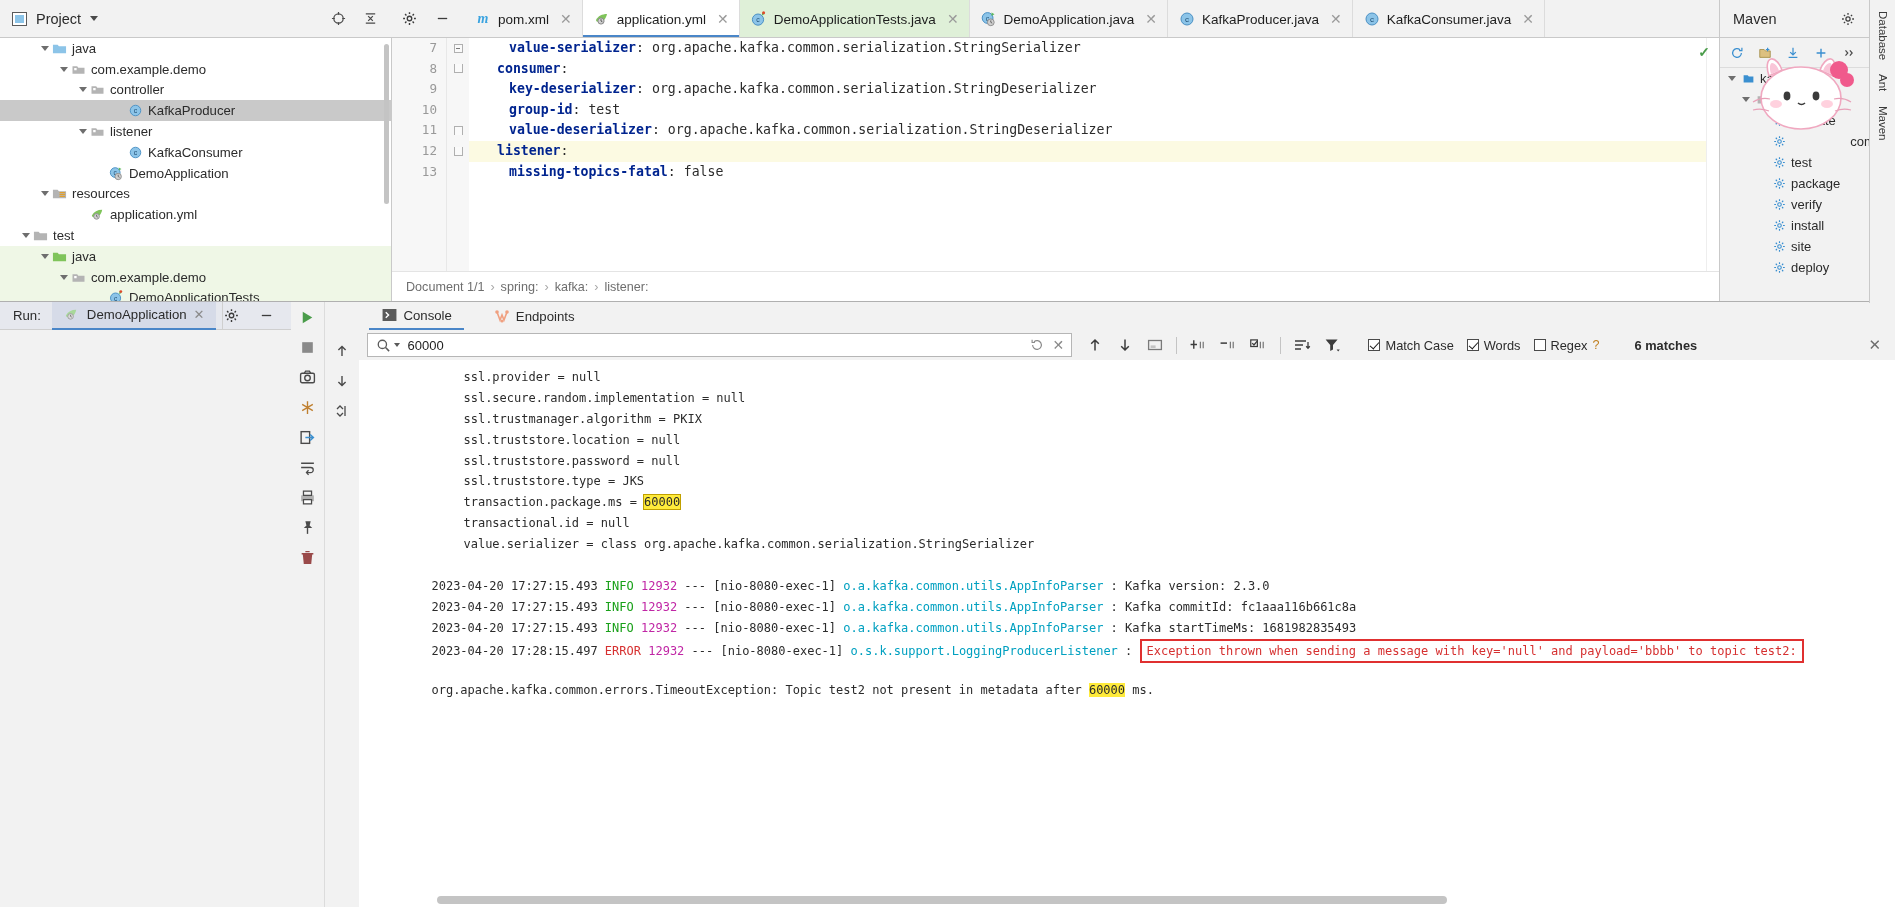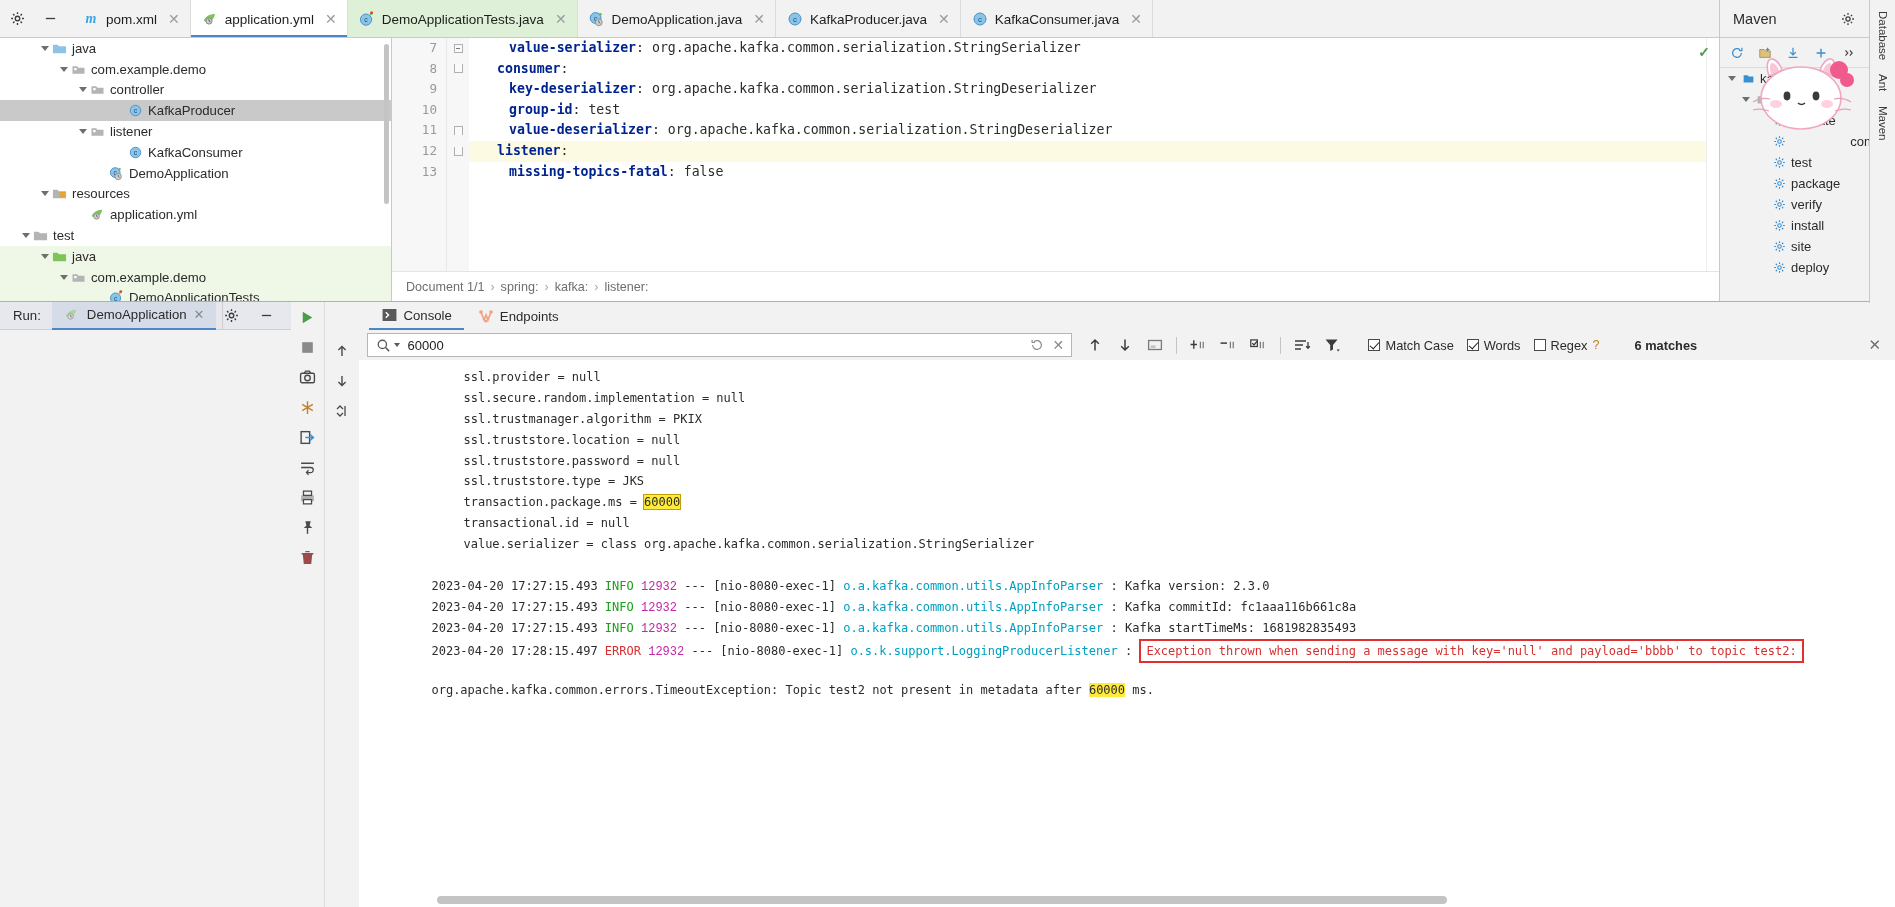--- a/index.html
+++ b/index.html
@@ -106,21 +106,21 @@
   .runhead .spacer { flex: 1; border-left: 1px solid #cfcfcf; margin-left: 6px; height: 28px; }
   .runhead .hacts { display: flex; align-items: center; gap: 18px; padding-right: 16px; }
 
   .runbody { flex: 1; display: flex; min-height: 0; }
   .leftrail { width: 34px; background: #f2f2f2; display: flex; flex-direction: column;
               align-items: center; padding-top: 7px; gap: 13px; flex: none; border-right: 1px solid #dcdcdc; }
   .rail2 { width: 34px; background: #f2f2f2; display: flex; flex-direction: column;
            align-items: center; padding-top: 40px; gap: 13px; flex: none; }
   .runmain { flex: 1; display: flex; flex-direction: column; min-width: 0; background: #fff; }
 
-  .ctabs { height: 28px; display: flex; align-items: flex-end; gap: 2px; background: #f2f2f2;
+  .ctabs { height: 28px; display: flex; align-items: flex-end; gap: 18px; background: #f2f2f2;
            padding-left: 10px; flex: none; }
   .ctab { display: flex; align-items: center; gap: 6px; height: 28px; padding: 0 12px;
           font-size: 13.2px; cursor: pointer; }
   .ctab.on { border-bottom: 2.5px solid #4a86c8; }
 
   .findbar { height: 30px; display: flex; align-items: center; background: #f2f2f2; flex: none; gap: 0; }
   .findfield { flex: 1; max-width: 705px; height: 24px; background: #fff; border: 1px solid #b6b6b6;
                display: flex; align-items: center; gap: 7px; padding: 0 6px 0 8px; margin-left: 8px; }
   .findfield input { border: none; outline: none; flex: 1; font-size: 13px;
                      font-family: "Liberation Sans", sans-serif; background: transparent; color: #1d1d1d; }
@@ -134,33 +134,52 @@
   .mcount { font-size: 12.8px; font-weight: bold; margin-left: 22px; }
   .closeX { margin-left: auto; padding-right: 14px; color: #6e6e6e; font-size: 15px; cursor: pointer; }
 
   .console { flex: 1; overflow: hidden; background: #fff; padding: 7px 0 0 0;
              font-family: "DejaVu Sans Mono", monospace; font-size: 12px; position: relative; }
   .co { height: 20.9px; line-height: 20.9px; white-space: nowrap; padding-left: 72px; }
   .co.ind { padding-left: 104px; }
   .hl { background: #ffeb3b; }
   .hl.cursor { outline: 1px solid #c0a000; }
   .t-inf { color: #18a018; }
-  .t-pid { color: #c026a5; font-family: Liberation Mono, monospace; }
+  .t-pid { color: #c026a5; }
   .t-err { color: #d63030; }
   .t-cls { color: #00a0c0; }
   .errbox { display: inline-block; border: 2px solid #e03030; padding: 0 5px; }
   .hbar { position: absolute; left: 78px; bottom: 3px; width: 1010px; height: 8px; background: #c4c4c4; border-radius: 4px; }
 </style>
 </head>
 <body>
 
 <div class="app">
 
   <div class="toprow">
 
+    <div class="proj-head">
+      <span class="proj-icon"></span>
+      <span class="proj-title">Project</span>
+      <span class="caret-dn"></span>
+      <span class="proj-actions">
+        <span class="ic">
+          <svg width="15" height="15" viewBox="0 0 16 16">
+              <circle cx="8" cy="8" r="5" fill="none" stroke="#4a4a4a" stroke-width="1.3"></circle>
+              <path d="M8 1v3M8 12v3M1 8h3M12 8h3" stroke="#4a4a4a" stroke-width="1.3"></path>
+            </svg>
+        </span>
+        <span class="ic">
+          <svg width="15" height="15" viewBox="0 0 16 16">
+              <path d="M3 3h10M3 13h10" stroke="#4a4a4a" stroke-width="1.3"></path>
+              <path d="M5.5 5.5L8 8l2.5-2.5M5.5 10.5L8 8l2.5 2.5" fill="none" stroke="#4a4a4a" stroke-width="1.3"></path>
+            </svg>
+        </span>
+      </span>
+    </div>
 
     <div class="tabbar">
       <div class="tbtools">
         <span class="ic">
           <svg width="15" height="15" viewBox="0 0 16 16">
               <circle cx="8" cy="8" r="2.4" fill="none" stroke="#3c3c3c" stroke-width="1.4"></circle>
               <path d="M8 1.2v2M8 12.8v2M1.2 8h2M12.8 8h2M3.3 3.3l1.4 1.4M11.3 11.3l1.4 1.4M12.7 3.3l-1.4 1.4M4.7 11.3l-1.4 1.4" stroke="#3c3c3c" stroke-width="1.5"></path>
             </svg>
         </span>
         <span class="ic">

